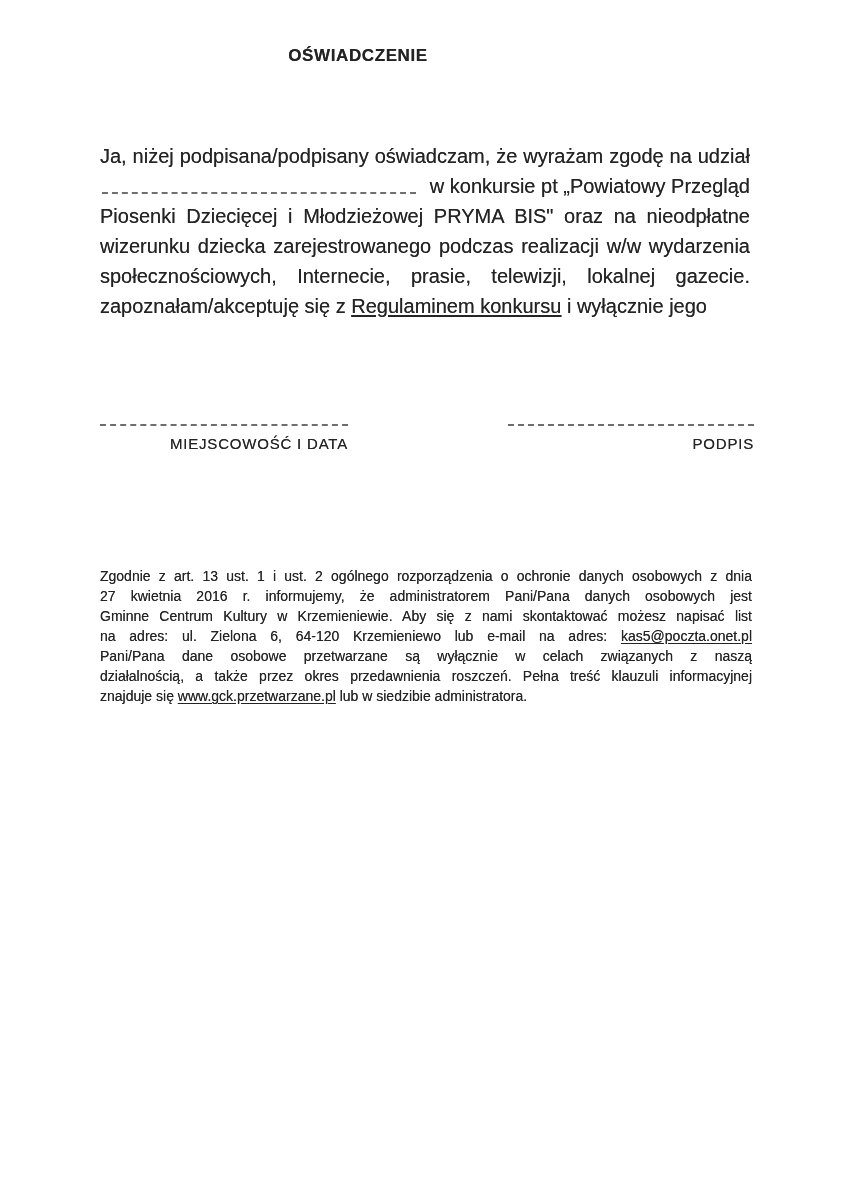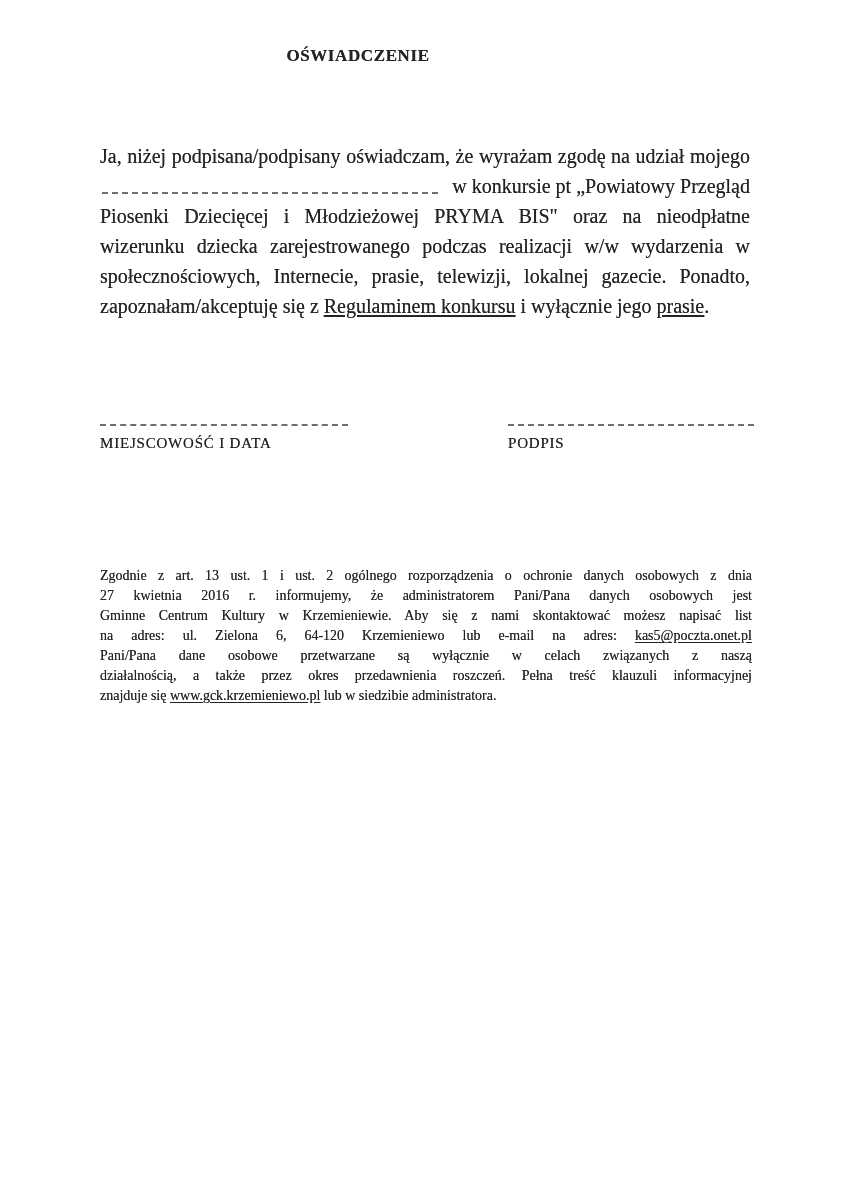--- a/index.html
+++ b/index.html
@@ -1,20 +1,20 @@
 <!DOCTYPE html>
 <html lang="pl"><head>
 <meta charset="utf-8">
 <style>
   html,body{margin:0;padding:0;background:#ffffff;}
   .page{
     position:relative;
     width:716px;height:1200px;
     background:#ffffff;
-    font-family:Liberation Serif, serif;
+    font-family:Liberation Sans, sans-serif;
     color:#242424;
     filter:blur(0.28px);
   }
   .page *{box-sizing:border-box;}
   .doc-title{
     position:absolute;top:46px;left:0;right:0;
     text-align:center;
     font-size:17px;font-weight:bold;letter-spacing:0.6px;
     text-shadow:0 0 0.6px rgba(20,20,20,.75);
   }
@@ -43,21 +43,21 @@
   }
   .sig-col{position:absolute;top:0;}
   .sig-col.left{left:0;width:248px;}
   .sig-col.right{left:408px;width:246px;}
   .sig-line{
     height:12px;
     border-bottom:2px dashed #555555;
     opacity:.85;
   }
   .sig-label{
-    margin-top:9px;text-align:left;
+    margin-top:9px;text-align:right;
     letter-spacing:0.8px;white-space:nowrap;
   }
   
   .gdpr{
     position:absolute;top:566px;left:100px;width:652px;
     font-size:14px;line-height:20px;
     text-shadow:0 0 0.45px rgba(25,25,25,.7);
   }
   .gline{height:20px;overflow:hidden;}
 </style>
@@ -91,16 +91,16 @@
     </div>
   </div>
 
   <div class="gdpr">
     <div class="gline j"><span>Zgodnie z art. 13 ust. 1 i ust. 2 ogólnego rozporządzenia o ochronie danych osobowych z dnia</span></div>
     <div class="gline j"><span>27 kwietnia 2016 r. informujemy, że administratorem Pani/Pana danych osobowych jest</span></div>
     <div class="gline j"><span>Gminne Centrum Kultury w Krzemieniewie. Aby się z nami skontaktować możesz napisać list</span></div>
     <div class="gline j"><span>na adres: ul. Zielona 6, 64-120 Krzemieniewo lub e-mail na adres: </span><span class="u">kas5@poczta.onet.pl</span></div>
     <div class="gline j"><span>Pani/Pana dane osobowe przetwarzane są wyłącznie w celach związanych z naszą</span></div>
     <div class="gline j"><span>działalnością, a także przez okres przedawnienia roszczeń. Pełna treść klauzuli informacyjnej</span></div>
-    <div class="gline"><span>znajduje się </span><span class="u">www.gck.krzemieniewo.pl</span><span> lub w siedzibie administratora.</span></div>
+    <div class="gline"><span>znajduje się </span><span class="u">www.gck.przetwarzane.pl</span><span> lub w siedzibie administratora.</span></div>
   </div>
 
 </div>
 
 </body></html>

